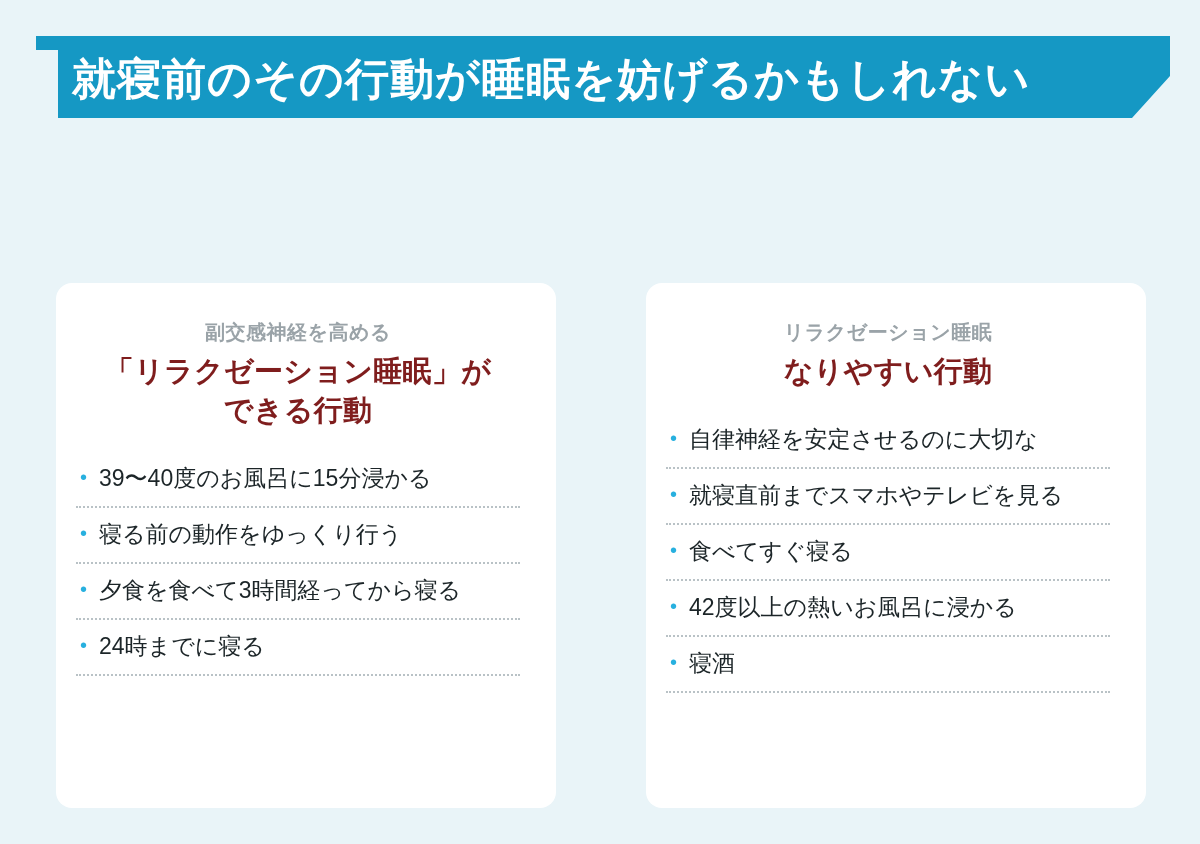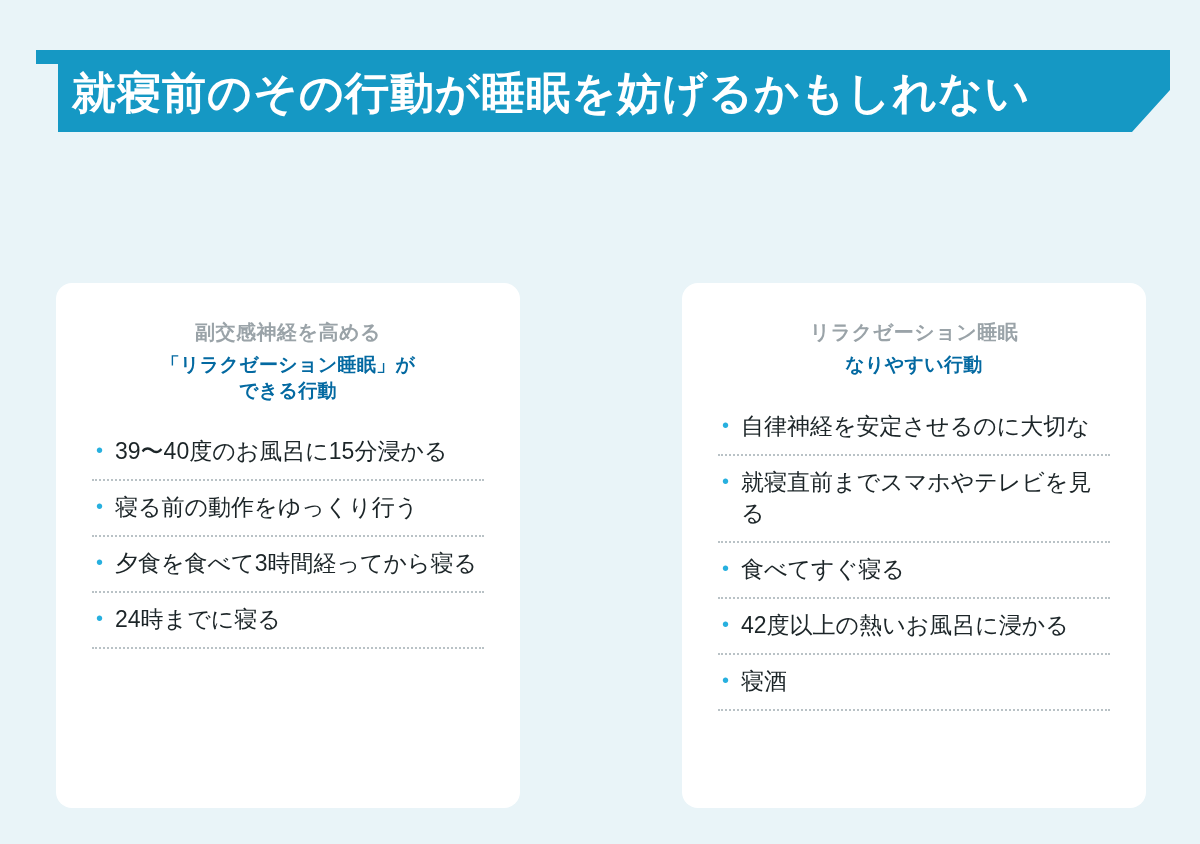--- a/index.html
+++ b/index.html
@@ -20,21 +20,20 @@
     box-sizing: border-box;
   }
 
   
   .banner-wrap {
     position: absolute;
     top: 36px;
     left: 36px;
     width: 1134px;
     height: 82px;
-    margin-top: 14px;
   }
   .banner {
     position: absolute;
     inset: 0;
     background: #1598c4;
     
     clip-path: polygon(
       0px 0px,
       1134px 0px,
       1134px 40px,
@@ -73,39 +72,39 @@
   
   .cards {
     position: absolute;
     top: 283px;
     left: 56px;
     width: 1090px;
     display: flex;
     justify-content: space-between;
   }
   .card {
-    width: 464px;
+    width: 500px;
     min-height: 525px;
     background: #ffffff;
     border-radius: 16px;
     box-sizing: border-box;
-    padding: 36px 28px 30px 28px;
+    padding: 36px 28px 30px 12px;
   }
   .card-sub {
     text-align: center;
     color: #9aa3a8;
     font-size: 20px;
     font-weight: 700;
     letter-spacing: 0.5px;
     margin-bottom: 6px;
   }
   .card-title {
     text-align: center;
-    color: #0369a1;
-    font-size: 19px;
+    color: #7f1d1d;
+    font-size: 29px;
     font-weight: 700;
     line-height: 1.35;
     letter-spacing: 0.3px;
     margin-bottom: 22px;
   }
   .items {
     list-style: none;
     margin: 0;
     padding: 0 8px;
   }

